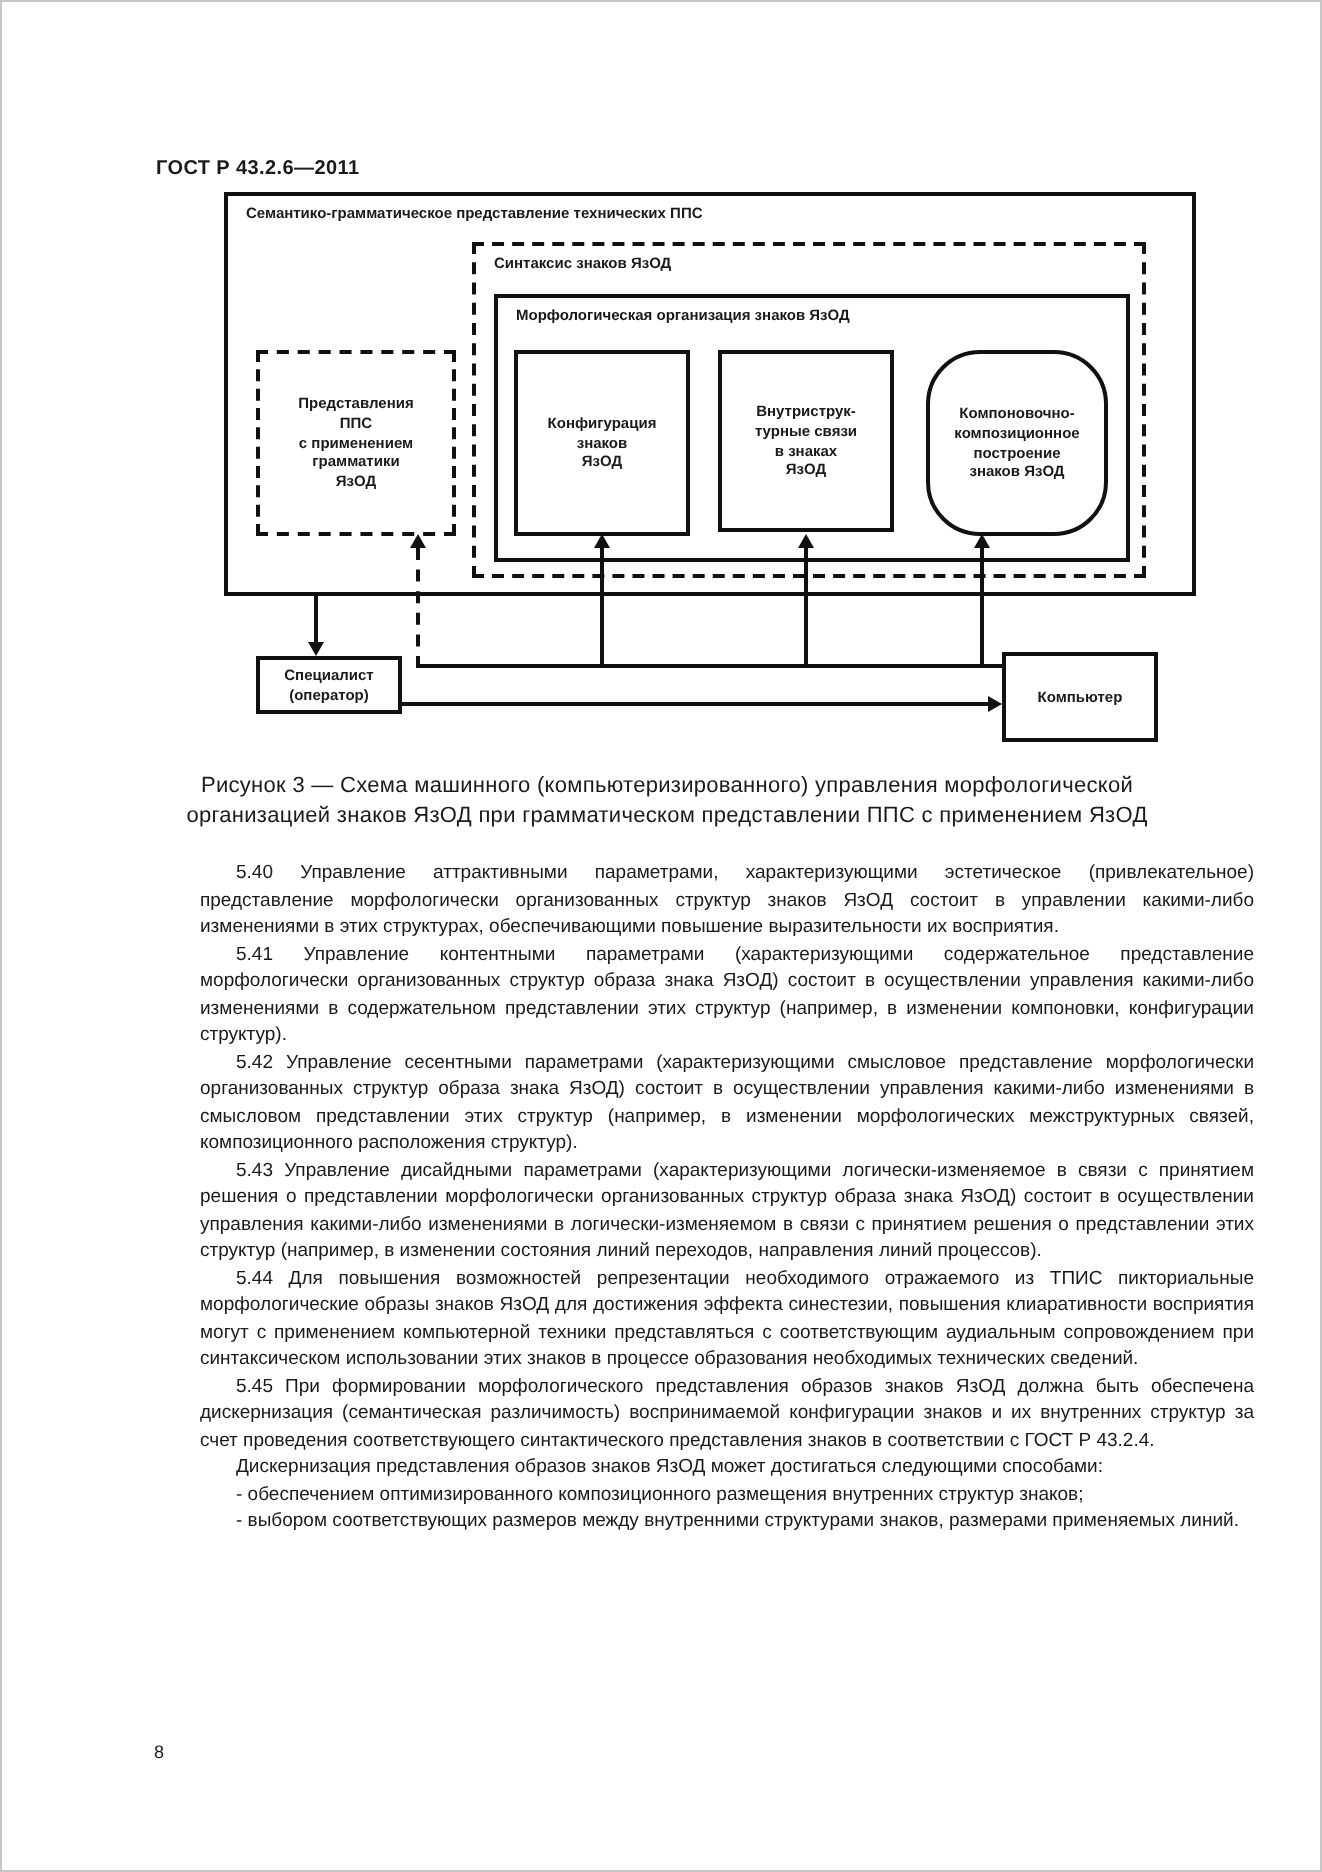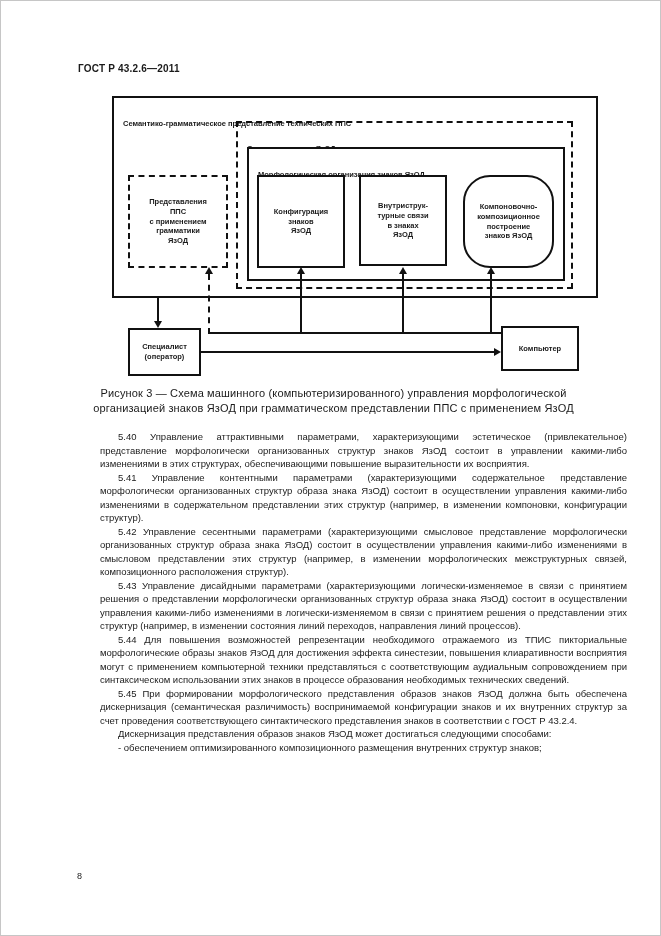--- a/index.html
+++ b/index.html
@@ -7,39 +7,39 @@
     position:relative;
     width:661px;height:936px;
     background:#ffffff;
     border:1px solid #c6c6c6;
     box-sizing:border-box;
     font-family:"Liberation Sans",sans-serif;
     color:#1a1a1a;
     overflow:hidden;
   }
   .doc-header{
-    position:absolute;left:77px;top:62px;
+    position:absolute;left:77px;top:78px;
     font-size:10px;font-weight:bold;letter-spacing:.2px;
   }
   
   .dg{position:absolute;box-sizing:border-box;}
   .b-solid{border:2px solid #111;background:#fff;}
   .b-dashed{border:2px dashed #111;background:transparent;}
   .box-outer{left:111px;top:95px;width:486px;height:202px;border:2px solid #111;}
   .box-syntax{left:235px;top:120px;width:337px;height:168px;}
   .box-morph{left:246px;top:146px;width:318px;height:134px;}
   .box-grammar{left:127px;top:174px;width:100px;height:93px;}
   .box-cfg{left:256px;top:174px;width:88px;height:93px;}
   .box-intra{left:358px;top:174px;width:88px;height:91px;}
   .box-comp{left:462px;top:174px;width:91px;height:93px;border-radius:27px;}
-  .box-spec{left:127px;top:327px;width:73px;height:48px;}
+  .box-spec{left:127px;top:327px;width:73px;height:29px;}
   .box-computer{left:500px;top:325px;width:78px;height:45px;}
   .dg-label{
     font-size:7.5px;font-weight:bold;line-height:1.25;
-    padding:21px 4px 0 9px;white-space:nowrap;
+    padding:4px 4px 0 9px;white-space:nowrap;
   }
   .dg-center{
     display:flex;align-items:center;justify-content:center;text-align:center;
     font-size:7.5px;font-weight:bold;line-height:1.3;white-space:pre-line;
   }
   .ln{position:absolute;background:#111;}
   .ln-dash-v{position:absolute;border-left:2px dashed #111;background:transparent;}
   .arr{position:absolute;width:0;height:0;}
   .arr-up{border-left:4px solid transparent;border-right:4px solid transparent;border-bottom:7px solid #111;}
   .arr-down{border-left:4px solid transparent;border-right:4px solid transparent;border-top:7px solid #111;}
@@ -137,16 +137,17 @@
 
   <div class="body-text">
     <p>5.40 Управление аттрактивными параметрами, характеризующими эстетическое (привлекатель­ное) представление морфологически организованных структур знаков ЯзОД состоит в управлении какими-либо изменениями в этих структурах, обеспечивающими повышение выразительности их восприятия.</p>
     <p>5.41 Управление контентными параметрами (характеризующими содержательное представле­ние морфологически организованных структур образа знака ЯзОД) состоит в осуществлении управле­ния какими-либо изменениями в содержательном представлении этих структур (например, в изменении компоновки, конфигурации структур).</p>
     <p>5.42 Управление сесентными параметрами (характеризующими смысловое представление мор­фологически организованных структур образа знака ЯзОД) состоит в осуществлении управления каки­ми-либо изменениями в смысловом представлении этих структур (например, в изменении морфологических межструктурных связей, композиционного расположения структур).</p>
     <p>5.43 Управление дисайдными параметрами (характеризующими логически-изменяемое в связи с принятием решения о представлении морфологически организованных структур образа знака ЯзОД) состоит в осуществлении управления какими-либо изменениями в логически-изменяемом в связи с принятием решения о представлении этих структур (например, в изменении состояния линий перехо­дов, направления линий процессов).</p>
     <p>5.44 Для повышения возможностей репрезентации необходимого отражаемого из ТПИС пикто­риальные морфологические образы знаков ЯзОД для достижения эффекта синестезии, повышения клиаративности восприятия могут с применением компьютерной техники представляться с соответ­ствующим аудиальным сопровождением при синтаксическом использовании этих знаков в процессе образования необходимых технических сведений.</p>
     <p>5.45 При формировании морфологического представления образов знаков ЯзОД должна быть обеспечена дискернизация (семантическая различимость) воспринимаемой конфигурации знаков и их внутренних структур за счет проведения соответствующего синтактического представления знаков в соответствии с ГОСТ Р 43.2.4.</p>
     <p>Дискернизация представления образов знаков ЯзОД может достигаться следующими способами:</p>
     <p class="bullet">- обеспечением оптимизированного композиционного размещения внутренних структур знаков;</p>
+    <p class="bullet">- выбором соответствующих размеров между внутренними структурами знаков, размерами при­меняемых линий.</p>
   </div>
 
   <div class="pagenum">8</div>
 </div>
 
 </body></html>

